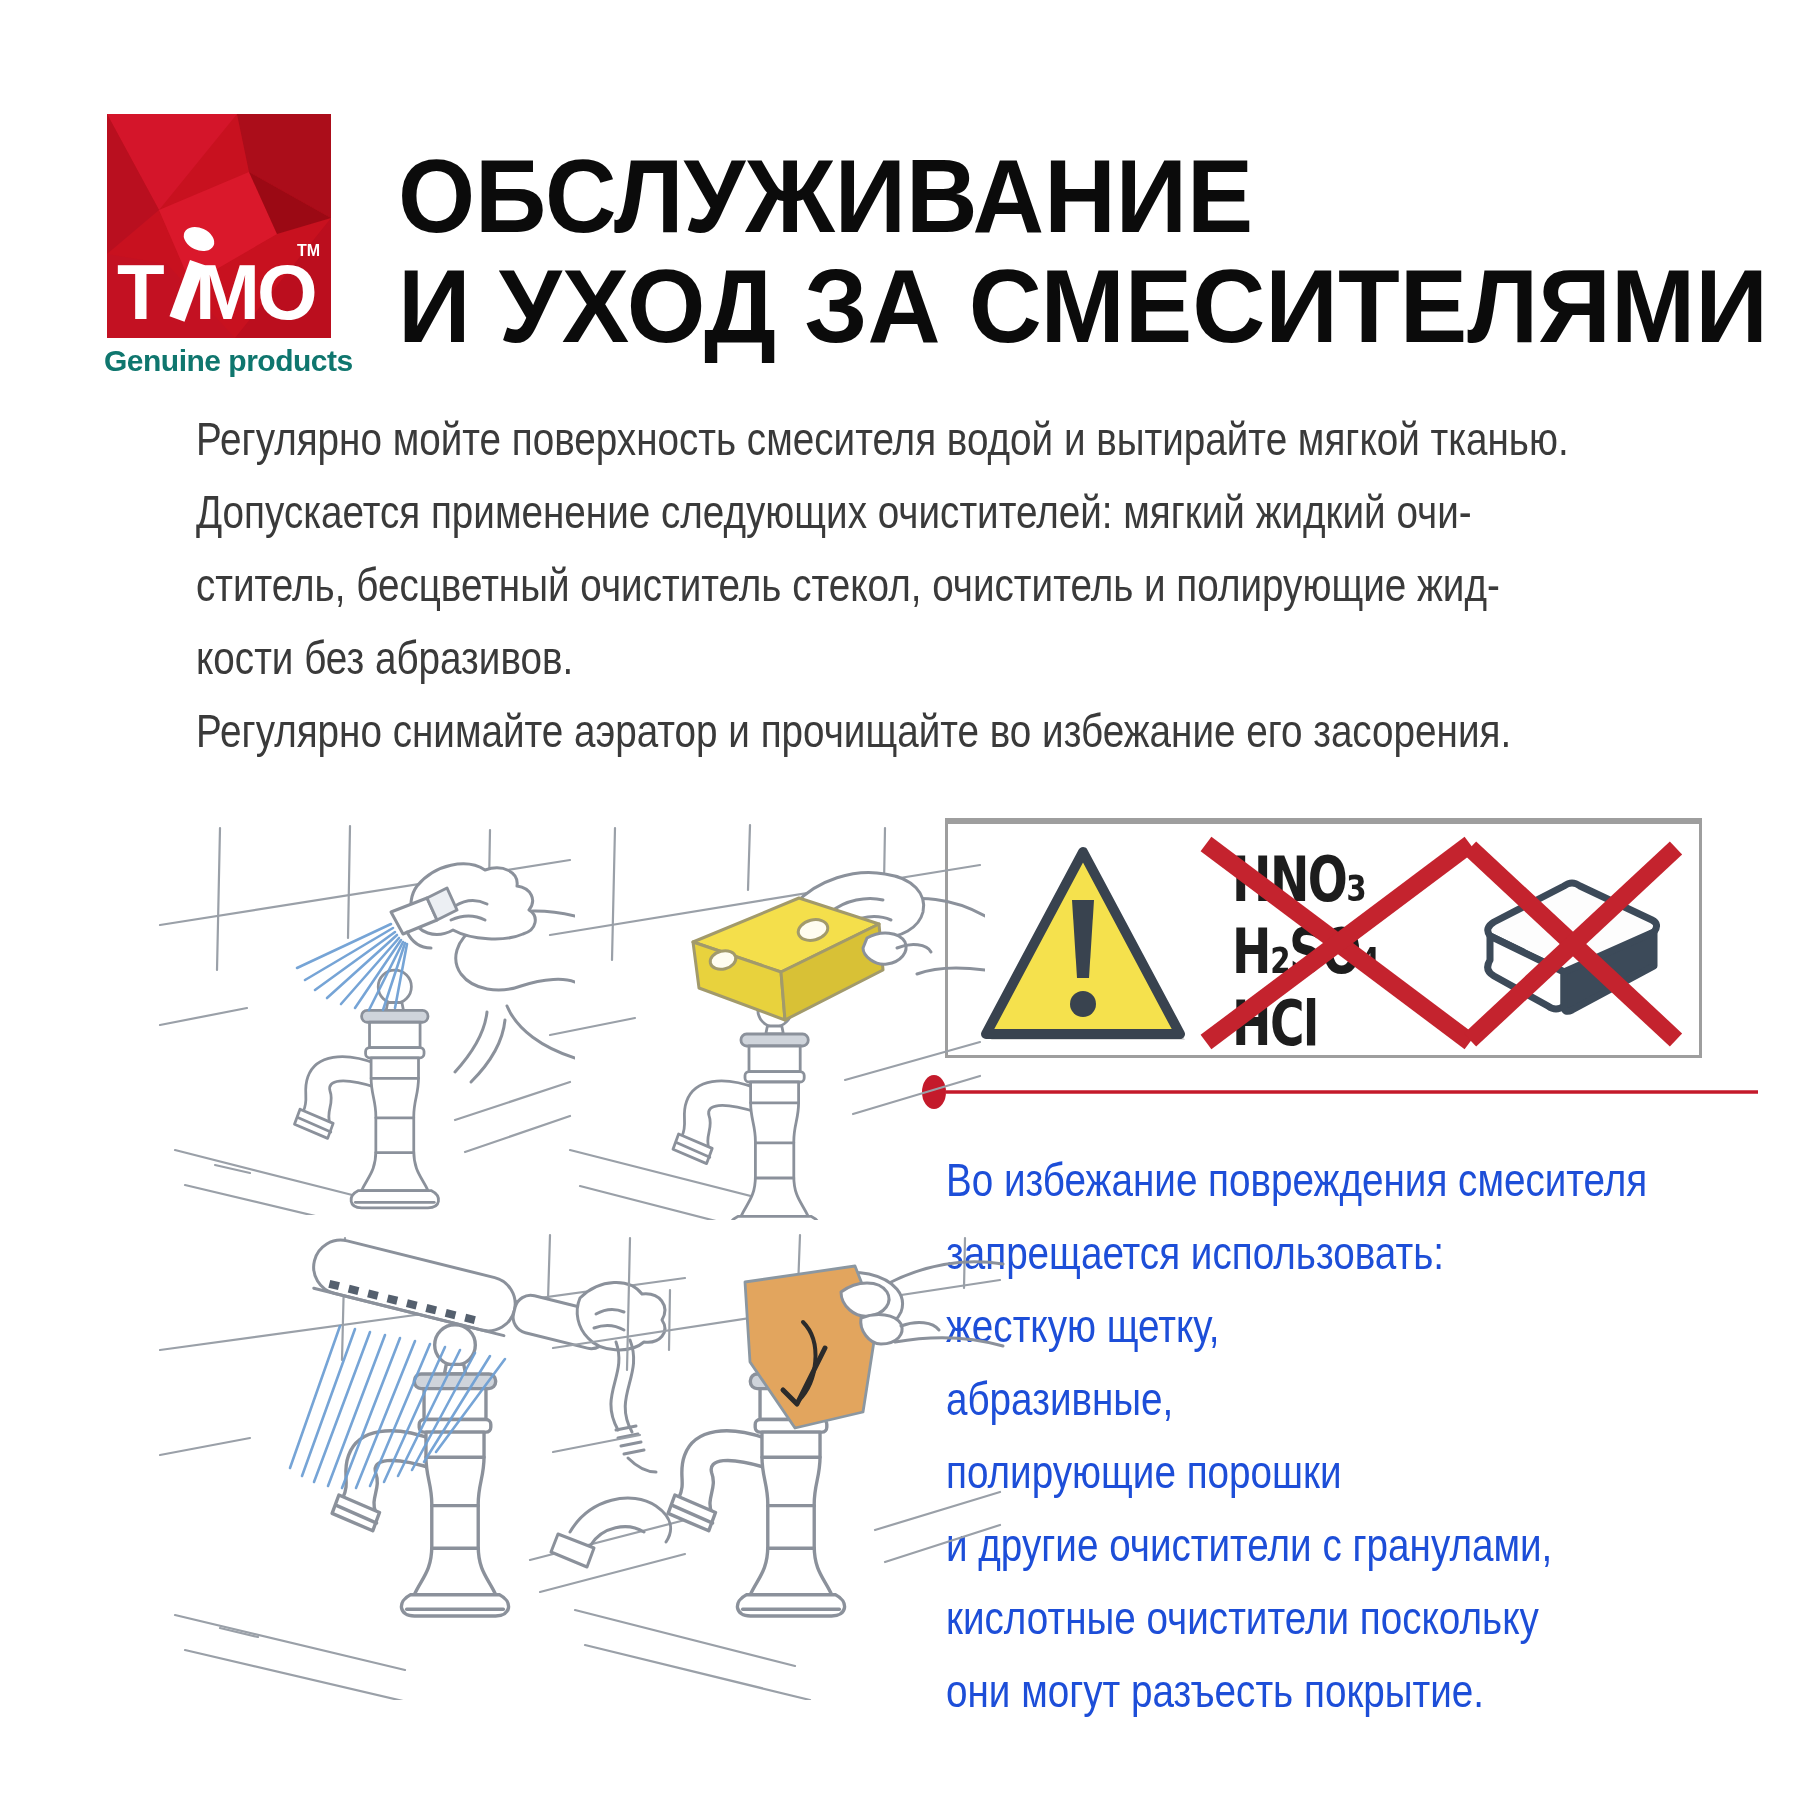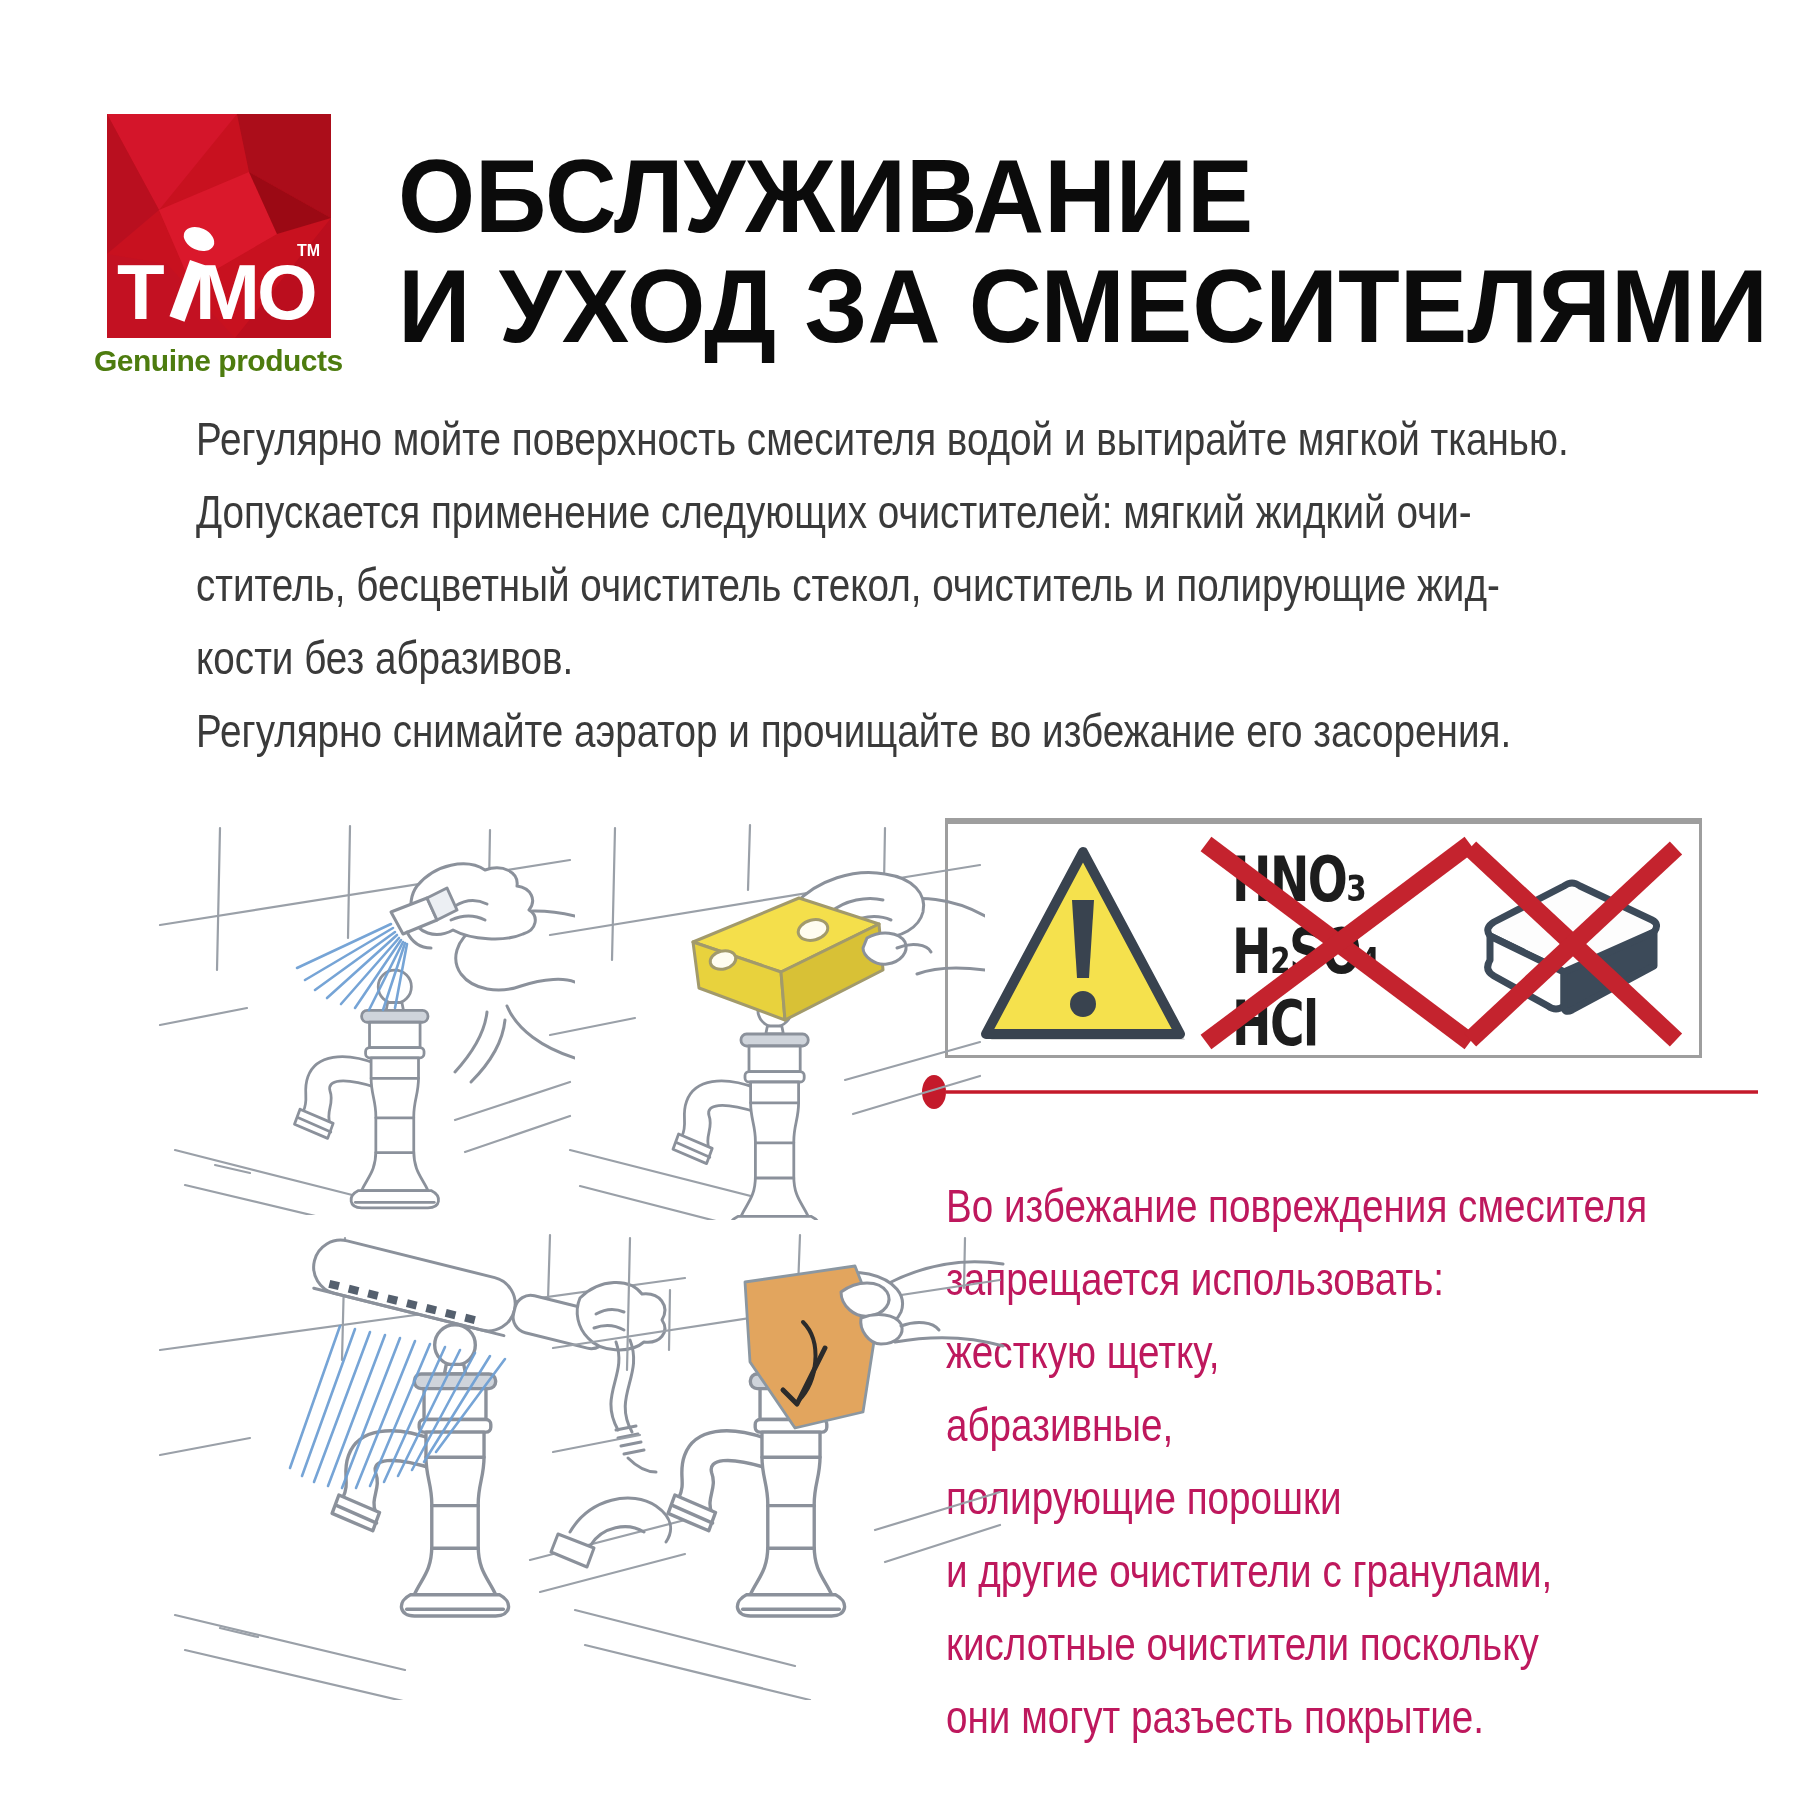--- a/index.html
+++ b/index.html
@@ -1,28 +1,28 @@
 <!DOCTYPE html>
 <html><head>
 <meta charset="utf-8">
 <style>
   html,body{margin:0;padding:0;background:#ffffff;}
   .page{position:relative;width:1800px;height:1800px;background:#ffffff;overflow:hidden;
         font-family:"Liberation Sans",sans-serif;}
   
   .logo-wrap{position:absolute;left:107px;top:114px;width:224px;}
-  .tagline{position:absolute;left:94px;top:344px;font-size:30px;font-weight:bold;
-           color:#4d7c0f;letter-spacing:-0.5px;white-space:nowrap;}
+  .tagline{position:absolute;left:104px;top:344px;font-size:30px;font-weight:bold;
+           color:#0f766e;letter-spacing:-0.5px;white-space:nowrap;}
   
   .heading-svg{position:absolute;left:398px;top:120px;}
   .heading-svg text{font-family:"Liberation Sans",sans-serif;font-weight:bold;fill:#0b0b0b;}
   
   .cond{transform:scaleX(0.84);transform-origin:0 0;white-space:nowrap;}
   .intro{position:absolute;left:196px;top:403px;font-size:46px;line-height:73px;color:#3a3a3a;}
-  .caution{position:absolute;left:946px;top:1170px;font-size:46px;line-height:73px;color:#be185d;}
+  .caution{position:absolute;left:946px;top:1144px;font-size:46px;line-height:73px;color:#1d4ed8;}
   
   .warnbox{position:absolute;left:945px;top:818px;width:757px;height:240px;background:#fff;
            border:3px solid #9e9e9e;border-top-width:6px;box-sizing:border-box;}
   .warn-tri{position:absolute;left:28px;top:18px;}
   .chem-block{position:absolute;left:284px;top:20px;}
   .chem-line{font-family:"DejaVu Sans",sans-serif;font-weight:bold;font-size:62px;line-height:72px;
              color:#1d1d1d;letter-spacing:-2px;transform:scaleX(0.76);transform-origin:0 0;white-space:nowrap;}
   .chem-x{position:absolute;left:240px;top:6px;}
   .sponge-wrap{position:absolute;left:508px;top:12px;}
   .divider-svg{position:absolute;left:918px;top:1070px;}

